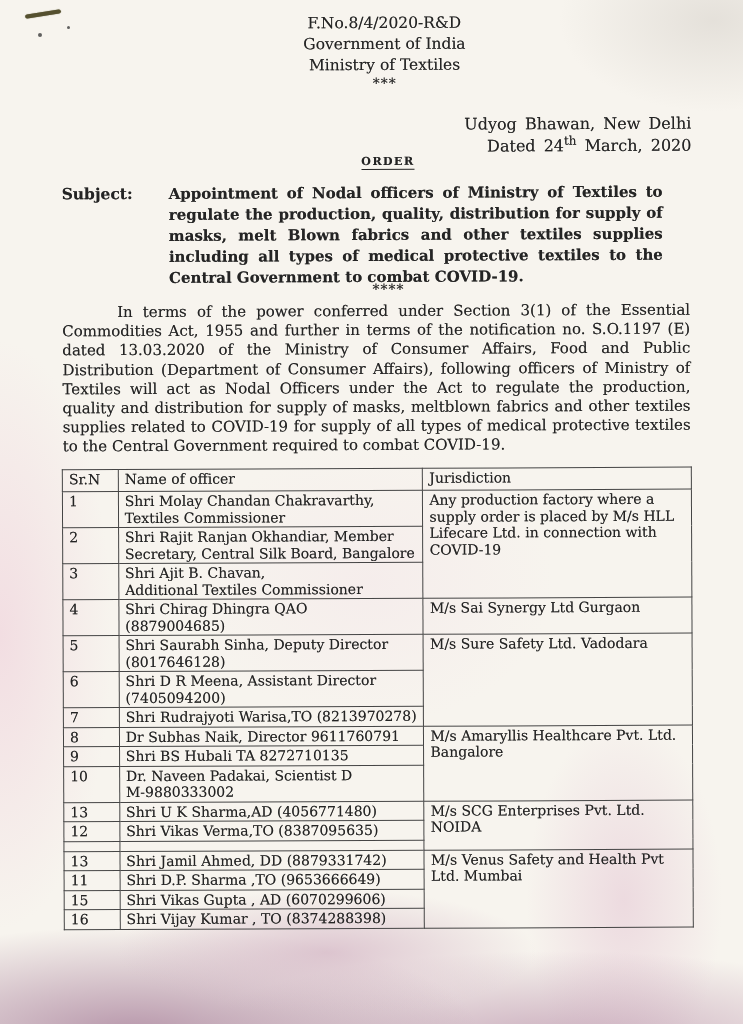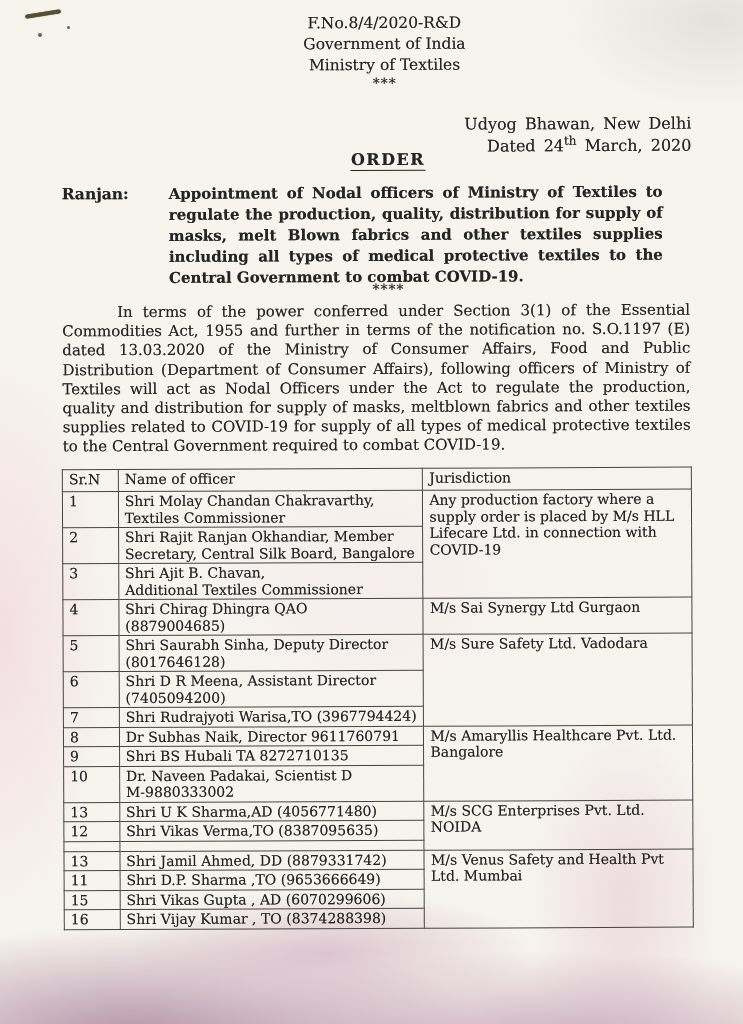--- a/index.html
+++ b/index.html
@@ -25,21 +25,21 @@
   .speck{position:absolute;width:3px;height:3px;border-radius:50%;background:#3b3b3b;opacity:.8;}
   .speck.s1{left:67px;top:26px;}
   .speck.s2{left:38px;top:33px;width:4px;height:4px;}
 
   .header-block{position:absolute;top:13px;left:30px;right:0;text-align:center;font-size:15.5px;line-height:21px;}
   .header-block .stars{font-size:14px;line-height:14px;letter-spacing:1px;}
   .station-block{position:absolute;top:114px;right:50px;text-align:right;font-size:16px;line-height:22px;word-spacing:3px;}
   .station-block sup{font-size:12px;vertical-align:super;line-height:0;}
 
   .order-title-wrap{position:absolute;top:150px;left:36px;right:0;text-align:center;}
-  .order-title{font-weight:bold;font-size:16px;letter-spacing:1.5px;border-bottom:1.6px solid #222;padding-bottom:1px;}
+  .order-title{font-weight:bold;font-size:11px;letter-spacing:1.5px;border-bottom:1.6px solid #222;padding-bottom:1px;}
 
   .subject-row{position:absolute;top:183px;left:63px;width:601px;display:flex;}
   .subject-label{font-weight:bold;font-size:15.5px;width:107px;flex:none;}
   .subject-body{flex:1;font-weight:bold;font-size:15px;line-height:21px;text-align:justify;}
 
   .stars-mid{position:absolute;top:281px;left:36px;right:0;text-align:center;font-size:14px;letter-spacing:1px;}
 
   .body-paragraph{position:absolute;top:302px;left:63px;width:628px;font-size:15px;line-height:19.2px;text-align:justify;text-indent:55px;}
 
   .officer-table{position:absolute;top:468px;left:62px;width:630px;border-collapse:collapse;font-size:14px;line-height:16.5px;}
@@ -70,21 +70,21 @@
     <div class="station-block">
       <div>Udyog Bhawan, New Delhi</div>
       <div><span>Dated 24</span><sup>th</sup><span> March, 2020</span></div>
     </div>
 
     <div class="order-title-wrap">
       <span class="order-title">ORDER</span>
     </div>
 
     <div class="subject-row">
-      <div class="subject-label">Ranjan:</div>
+      <div class="subject-label">Subject:</div>
       <div class="subject-body">Appointment of Nodal officers of Ministry of Textiles to regulate the production, quality, distribution for supply of masks, melt Blown fabrics and other textiles supplies including all types of medical protective textiles to the Central Government to combat COVID-19.</div>
     </div>
 
     <div class="stars-mid">****</div>
 
     <div class="body-paragraph">In terms of the power conferred under Section 3(1) of the Essential Commodities Act, 1955 and further in terms of the notification no. S.O.1197 (E) dated 13.03.2020 of the Ministry of Consumer Affairs, Food and Public Distribution (Department of Consumer Affairs), following officers of Ministry of Textiles will act as Nodal Officers under the Act to regulate the production, quality and distribution for supply of masks, meltblown fabrics and other textiles supplies related to COVID-19 for supply of all types of medical protective textiles to the Central Government required to combat COVID-19.</div>
 
     <table class="officer-table">
       <colgroup>
         <col style="width:44px">
@@ -127,21 +127,21 @@
 (8017646128)</td>
             <td class="c-jur" rowspan="3">M/s Sure Safety Ltd. Vadodara</td>
           </tr>
           <tr>
             <td class="c-sr">6</td>
             <td class="c-name">Shri D R Meena, Assistant Director
 (7405094200)</td>
           </tr>
           <tr>
             <td class="c-sr">7</td>
-            <td class="c-name">Shri Rudrajyoti Warisa,TO (3967794424)</td>
+            <td class="c-name">Shri Rudrajyoti Warisa,TO (8213970278)</td>
           </tr>
           <tr>
             <td class="c-sr">8</td>
             <td class="c-name">Dr Subhas Naik, Director 9611760791</td>
             <td class="c-jur" rowspan="3">M/s Amaryllis Healthcare Pvt. Ltd. Bangalore</td>
           </tr>
           <tr>
             <td class="c-sr">9</td>
             <td class="c-name">Shri BS Hubali TA 8272710135</td>
           </tr>

